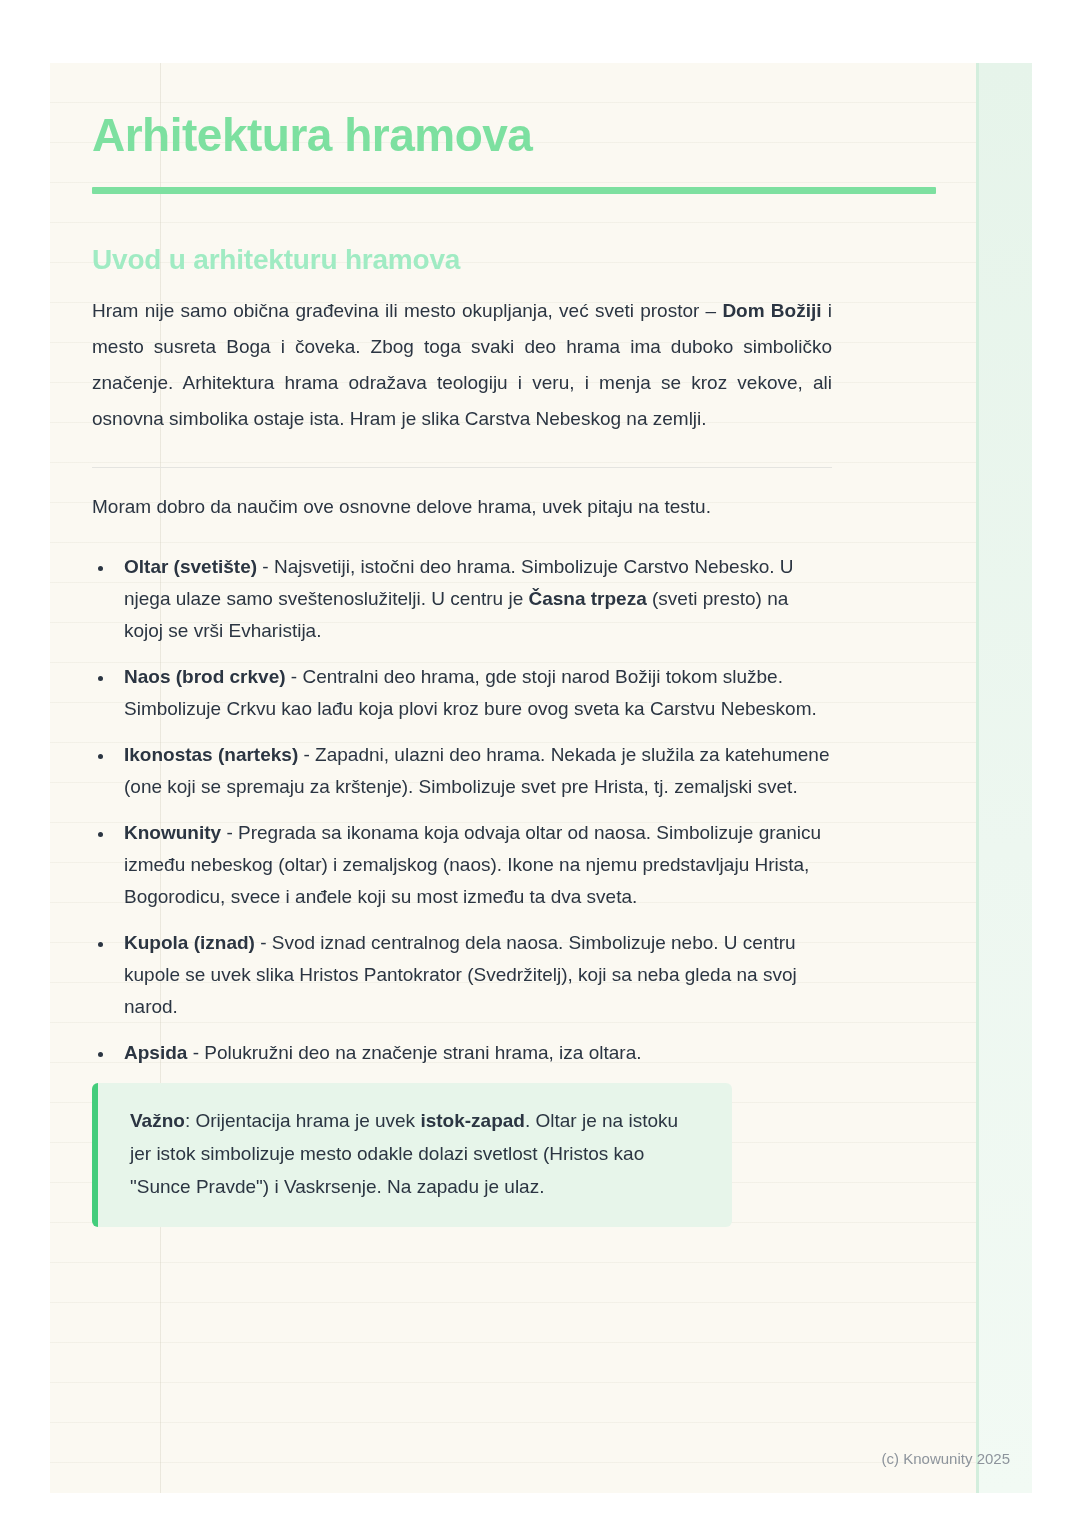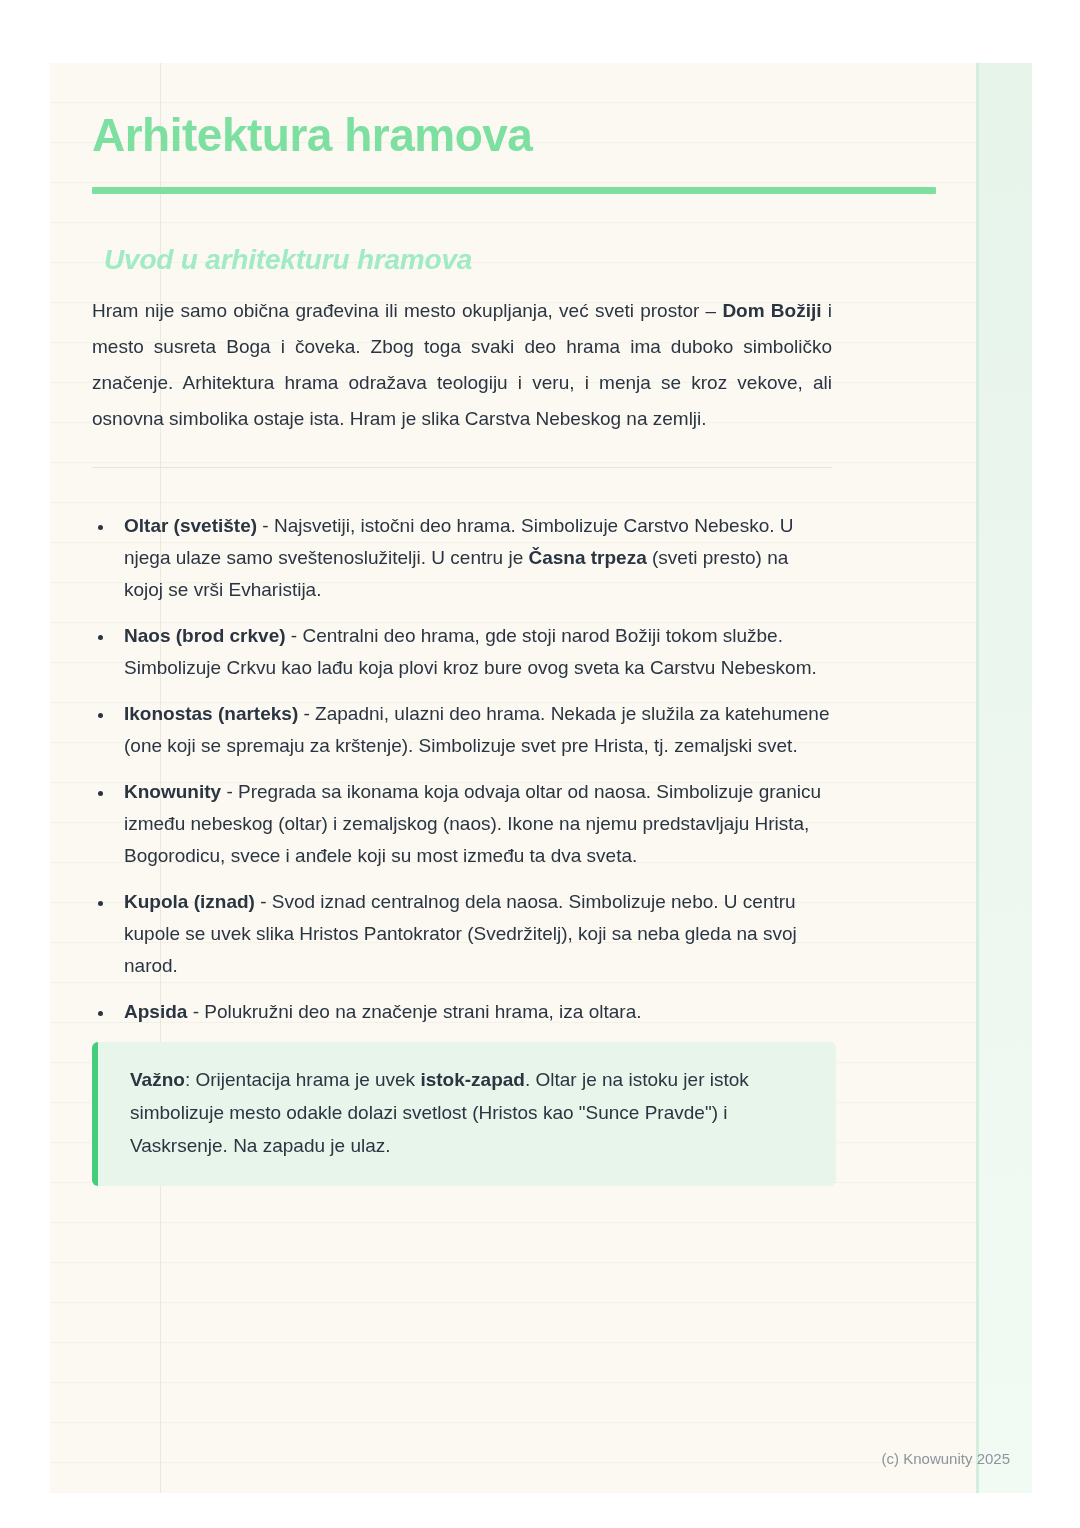--- a/index.html
+++ b/index.html
@@ -41,47 +41,46 @@
     letter-spacing:-0.5px;
   }
   .title-rule{
     width:844px;
     height:7px;
     background:#7de0a0;
     margin-top:25px;
     border-radius:1px;
   }
   h2{
-    margin:12px;
+    margin:0;
     font-size:28px;
     font-weight:700;
     color:#a0ebc3;
     letter-spacing:-0.2px;
-    font-style:italic;
   }
   .h2-uvod{margin-top:50px;}
   .h2-pojmovi{margin-top:37px;}
   .lead{
     margin:17px 0 8px 0;
     font-size:19px;
     line-height:36px;
     text-align:justify;
   }
   .divider{
     margin-top:30px;
     height:1px;
     background:#e4e4e0;
   }
   .intro{
     margin:21px 0 0 0;
     font-size:19px;
     line-height:36px;
   }
   ul.terms{
-    margin:42px 0 0 0;
+    margin:26px 0 0 0;
     padding:0 0 0 22px;
     list-style:disc;
   }
   ul.terms li{
     font-size:19px;
     line-height:32px;
     margin-bottom:14px;
     padding-left:10px;
   }
   ul.terms li::marker{
@@ -89,21 +88,21 @@
     font-size:16px;
   }
   .b{font-weight:700;}
   .callout{
     margin-top:10px;
     background:#e7f5ea;
     border-left:6px solid #43cd7c;
     border-radius:6px;
     padding:21px 30px 24px 32px;
     box-sizing:border-box;
-    width:744px;
+    width:640px;
   }
   .callout p{
     margin:0;
     font-size:19px;
     line-height:33px;
   }
   .footer{
     position:absolute;
     right:22px;
     bottom:26px;
@@ -119,20 +118,21 @@
 
   <div class="content">
     <h1>Arhitektura hramova</h1>
     <div class="title-rule"></div>
 
     <h2 class="h2-uvod">Uvod u arhitekturu hramova</h2>
     <p class="lead"><span>Hram nije samo obična građevina ili mesto okupljanja, već sveti prostor – </span><span class="b">Dom Božiji</span><span> i mesto susreta Boga i čoveka. Zbog toga svaki deo hrama ima duboko simboličko značenje. Arhitektura hrama odražava teologiju i veru, i menja se kroz vekove, ali osnovna simbolika ostaje ista. Hram je slika Carstva Nebeskog na zemlji.</span></p>
 
     <div class="divider"></div>
 
+    <p class="intro">Moram dobro da naučim ove osnovne delove hrama, uvek pitaju na testu.</p>
 
     <ul class="terms">
       <li><span class="b">Oltar (svetište)</span><span> - Najsvetiji, istočni deo hrama. Simbolizuje Carstvo Nebesko. U njega ulaze samo sveštenoslužitelji. U centru je </span><span class="b">Časna trpeza</span><span> (sveti presto) na kojoj se vrši Evharistija.</span></li>
       <li><span class="b">Naos (brod crkve)</span><span> - Centralni deo hrama, gde stoji narod Božiji tokom službe. Simbolizuje Crkvu kao lađu koja plovi kroz bure ovog sveta ka Carstvu Nebeskom.</span></li>
       <li><span class="b">Ikonostas (narteks)</span><span> - Zapadni, ulazni deo hrama. Nekada je služila za katehumene (one koji se spremaju za krštenje). Simbolizuje svet pre Hrista, tj. zemaljski svet.</span></li>
       <li><span class="b">Knowunity</span><span> - Pregrada sa ikonama koja odvaja oltar od naosa. Simbolizuje granicu između nebeskog (oltar) i zemaljskog (naos). Ikone na njemu predstavljaju Hrista, Bogorodicu, svece i anđele koji su most između ta dva sveta.</span></li>
       <li><span class="b">Kupola (iznad)</span><span> - Svod iznad centralnog dela naosa. Simbolizuje nebo. U centru kupole se uvek slika Hristos Pantokrator (Svedržitelj), koji sa neba gleda na svoj narod.</span></li>
       <li><span class="b">Apsida</span><span> - Polukružni deo na značenje strani hrama, iza oltara.</span></li>
     </ul>
 

